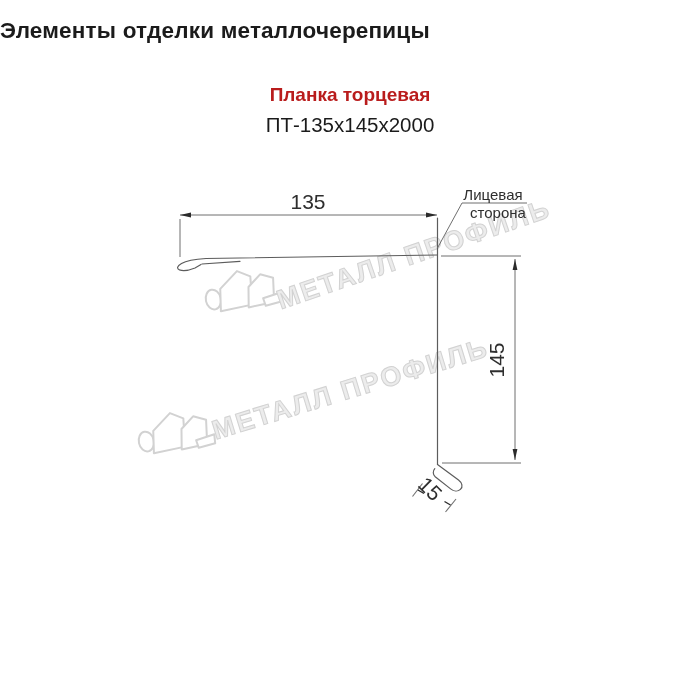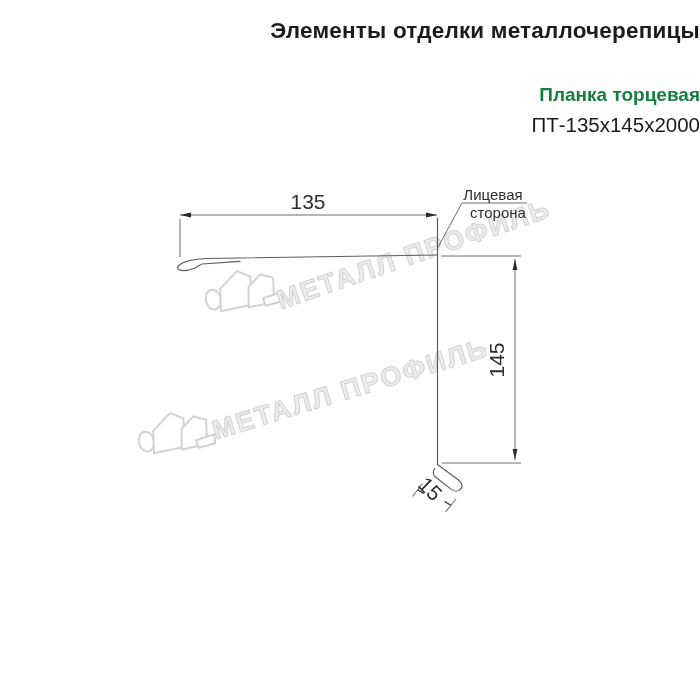--- a/index.html
+++ b/index.html
@@ -1,29 +1,29 @@
 <!DOCTYPE html>
 <html><head>
 <meta charset="utf-8">
 <style>
   html,body{margin:0;padding:0;background:#fff;}
   .canvas{
     position:relative;width:700px;height:700px;background:#ffffff;overflow:hidden;
     font-family:"Liberation Sans","DejaVu Sans",sans-serif;color:#1b1b1b;
   }
   .page-title{
-    position:absolute;left:0;top:18px;width:700px;text-align:right;
+    position:absolute;left:0;top:18px;width:700px;text-align:left;
     font-size:22.5px;font-weight:bold;letter-spacing:.2px;color:#1b1b1b;
   }
   .product-name{
-    position:absolute;left:0;top:84px;width:700px;text-align:right;
-    font-size:19px;font-weight:bold;color:#15803d;
+    position:absolute;left:0;top:84px;width:700px;text-align:center;
+    font-size:19px;font-weight:bold;color:#b91c1c;
   }
   .product-code{
-    position:absolute;left:0;top:113px;width:700px;text-align:right;
+    position:absolute;left:0;top:113px;width:700px;text-align:center;
     font-size:20.5px;font-weight:400;color:#1b1b1b;
   }
   .drawing-svg{position:absolute;left:0;top:0;width:700px;height:700px;}
   svg text{font-family:"Liberation Sans","DejaVu Sans",sans-serif;}
   .dim-text{font-size:21px;fill:#2e2e2e;}
   .label-text{font-size:15px;fill:#2e2e2e;}
   .watermark{position:absolute;pointer-events:none;}
   .wm-text{
     display:inline-block;white-space:nowrap;
     font-size:27px;font-weight:bold;letter-spacing:2px;

